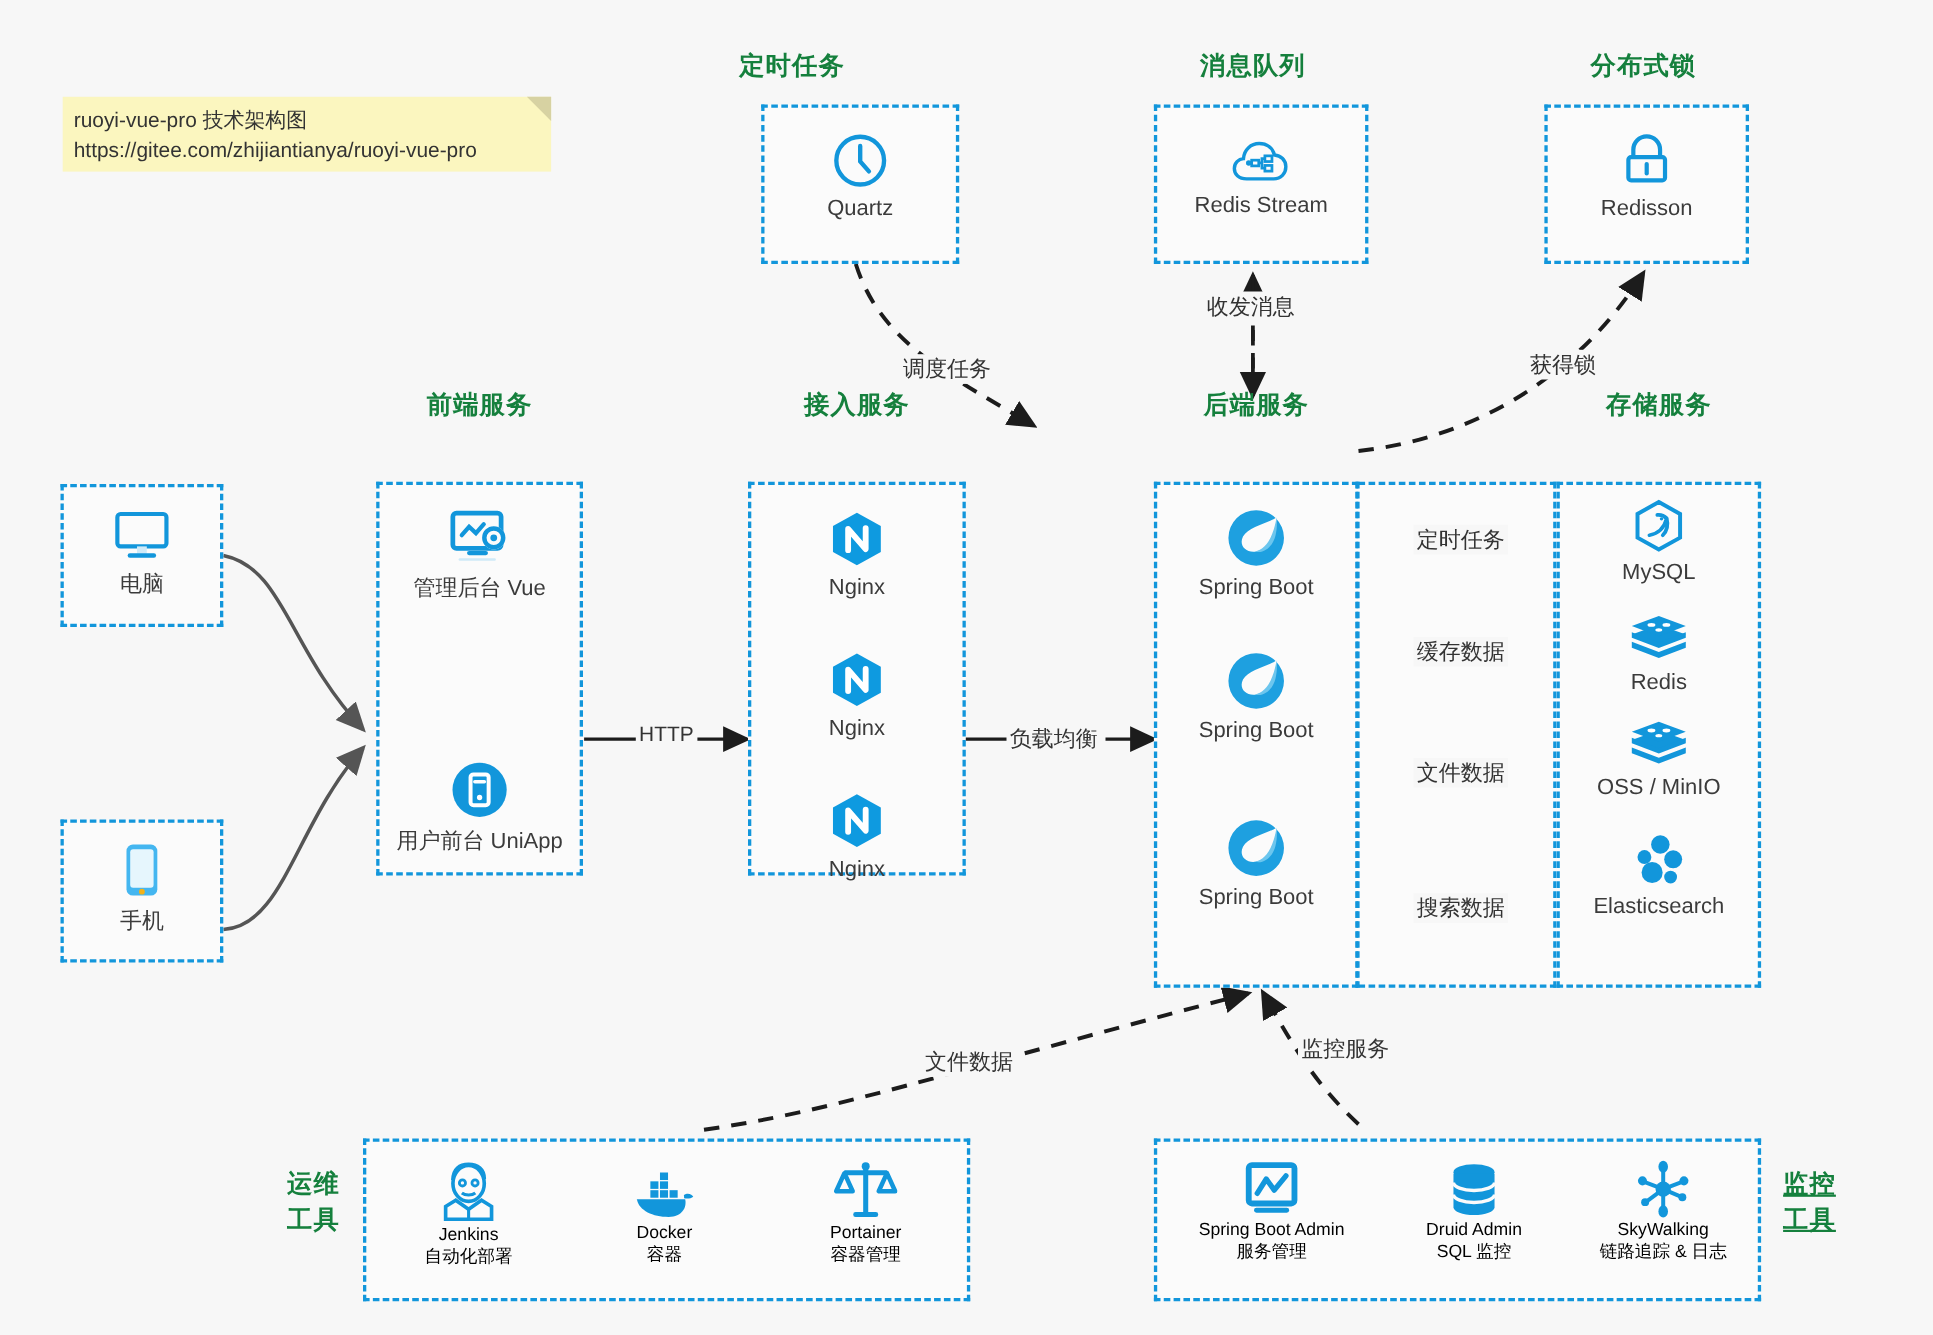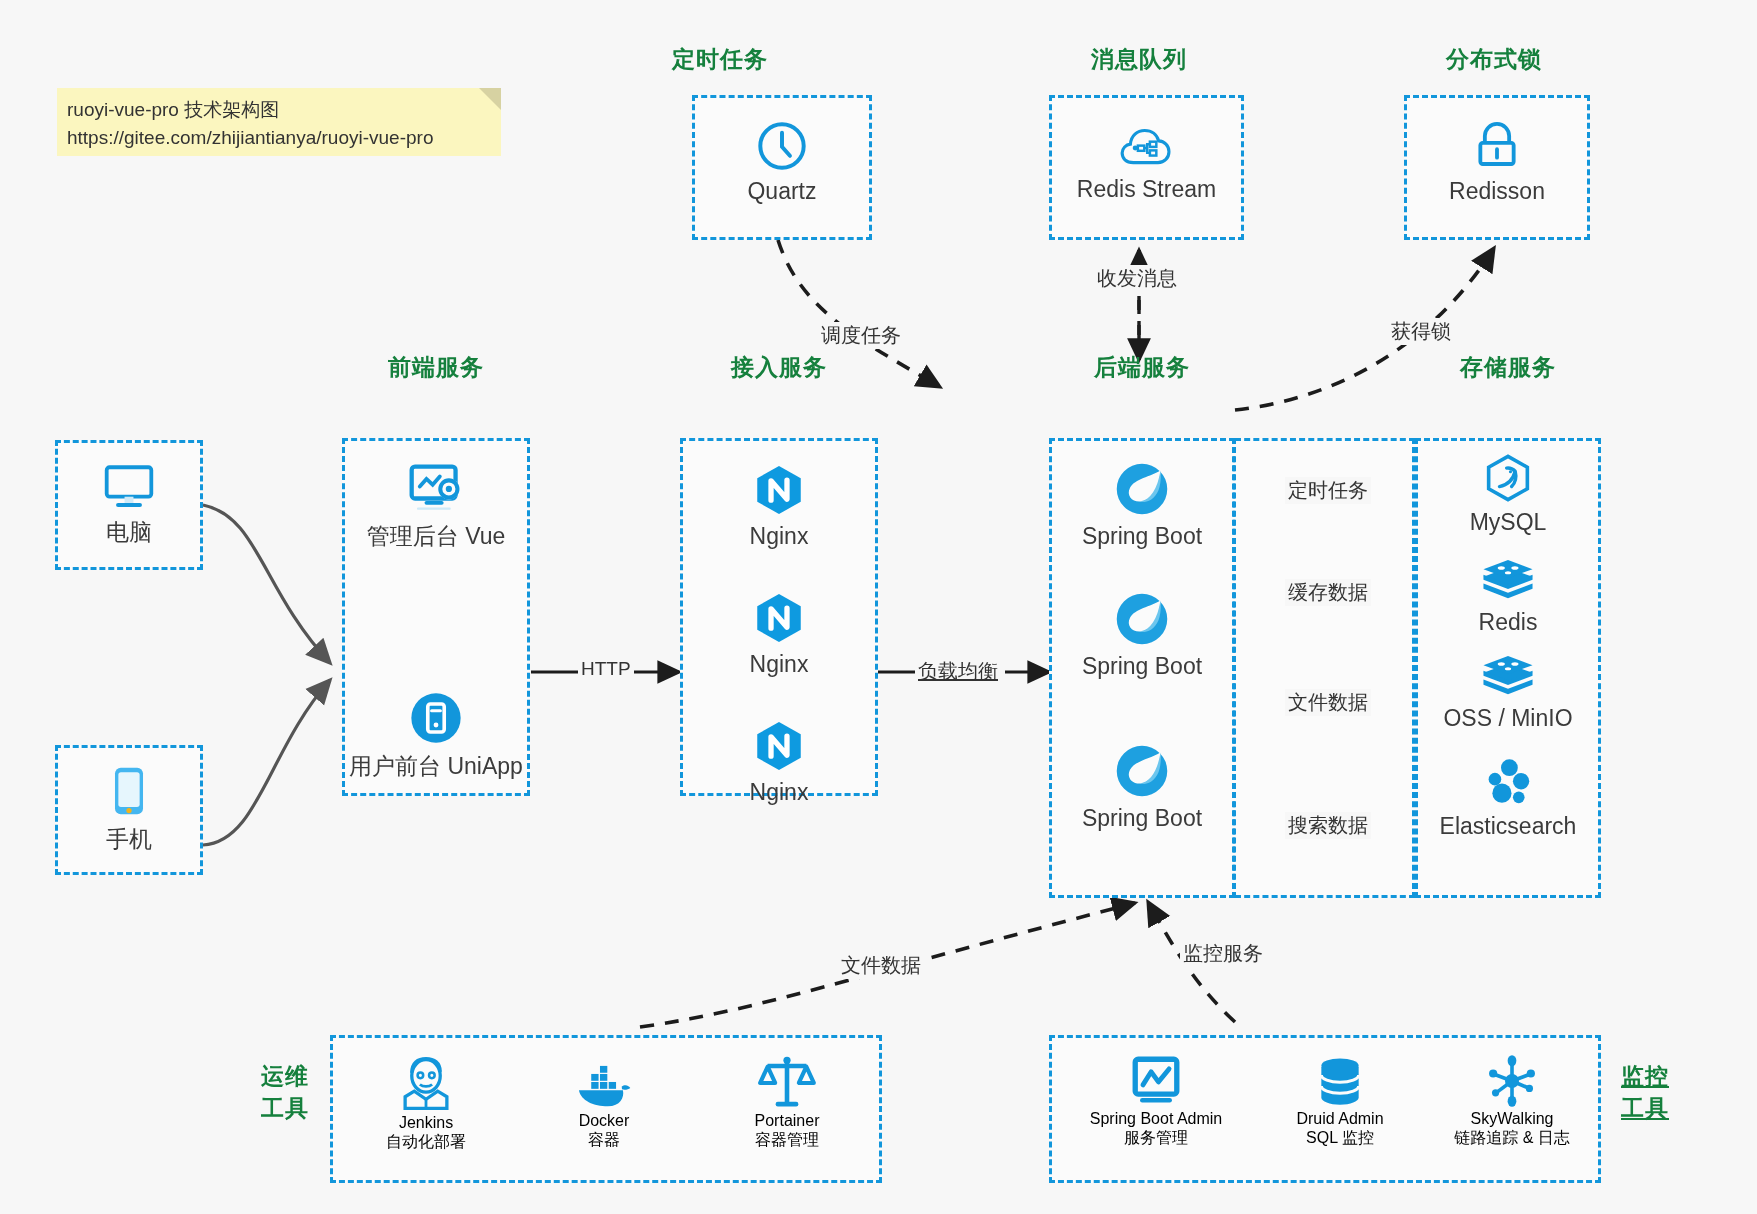--- a/index.html
+++ b/index.html
@@ -18,21 +18,21 @@
     color:#15803d; font-weight:bold; font-size:23px;
     text-align:center; white-space:nowrap; letter-spacing:1px;
   }
   .dbox {
     border:3px dashed #1296db;
     background:#fbfbfb;
     position:absolute;
   }
   .node { position:absolute; width:100%; text-align:center; }
   .node .lbl {
-    font-size:23px; color:#3b3b3b; margin-top:4px; white-space:nowrap;
+    font-size:20px; color:#3b3b3b; margin-top:4px; white-space:nowrap;
     font-family:"Liberation Sans","DejaVu Sans",sans-serif;
   }
   .ico { display:block; margin:0 auto; }
 
   
   #note {
     left:57px; top:88px; width:444px; height:68px;
     background:#fbf6bf;
     font-size:19px; color:#333; line-height:28px;
     padding:8px 0 0 10px;
@@ -406,21 +406,21 @@
       <div class="lbl2">链路追踪 &amp; 日志</div>
     </div>
   </div>
 
   <div class="abs grp-title" style="left:1615px;top:1060px;width:60px;line-height:32px;text-decoration:underline;">
     <div>监控</div>
     <div>工具</div>
   </div>
 
   <div class="edge-lbl" style="left:578px;top:658px;">HTTP</div>
-  <div class="edge-lbl cn" style="left:915px;top:658px;text-decoration:underline;">负载均衡</div>
+  <div class="edge-lbl cn" style="left:915px;top:658px;">负载均衡</div>
   <div class="edge-lbl cn" style="left:818px;top:322px;">调度任务</div>
   <div class="edge-lbl cn" style="left:1094px;top:265px;">收发消息</div>
   <div class="edge-lbl cn" style="left:1388px;top:318px;">获得锁</div>
 
   <div class="edge-lbl cn" style="left:1285px;top:477px;">定时任务</div>
   <div class="edge-lbl cn" style="left:1285px;top:579px;">缓存数据</div>
   <div class="edge-lbl cn" style="left:1285px;top:689px;">文件数据</div>
   <div class="edge-lbl cn" style="left:1285px;top:812px;">搜索数据</div>
 
   <div class="edge-lbl cn" style="left:838px;top:952px;">文件数据</div>

